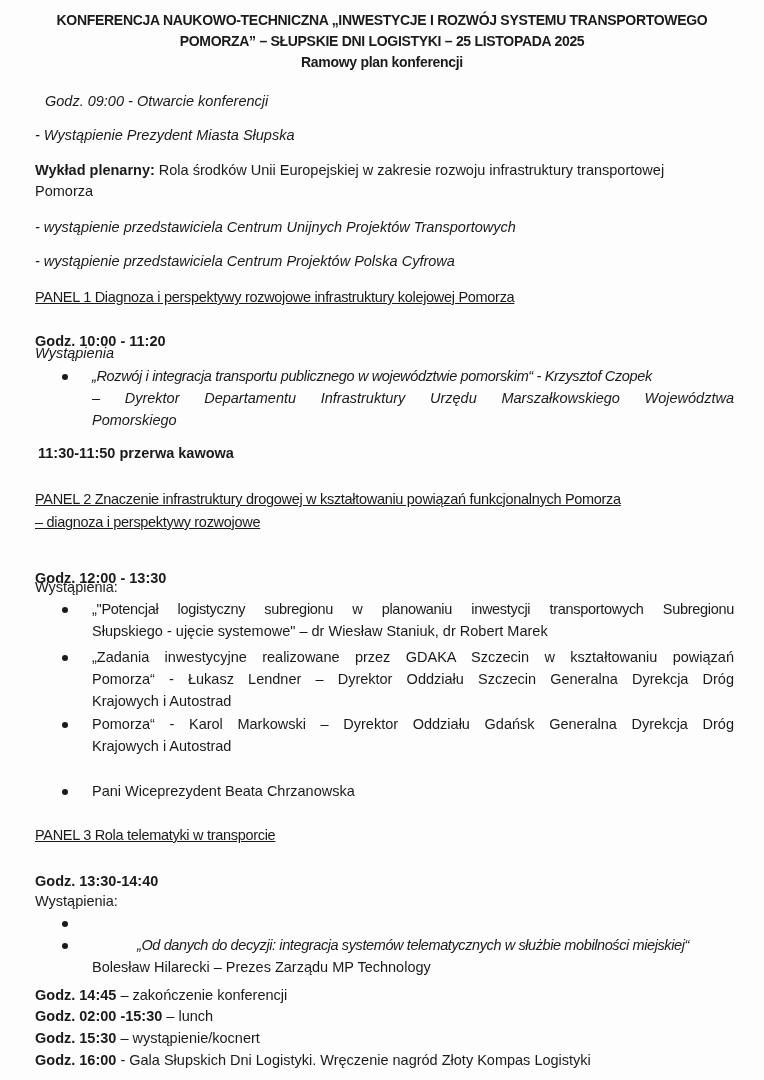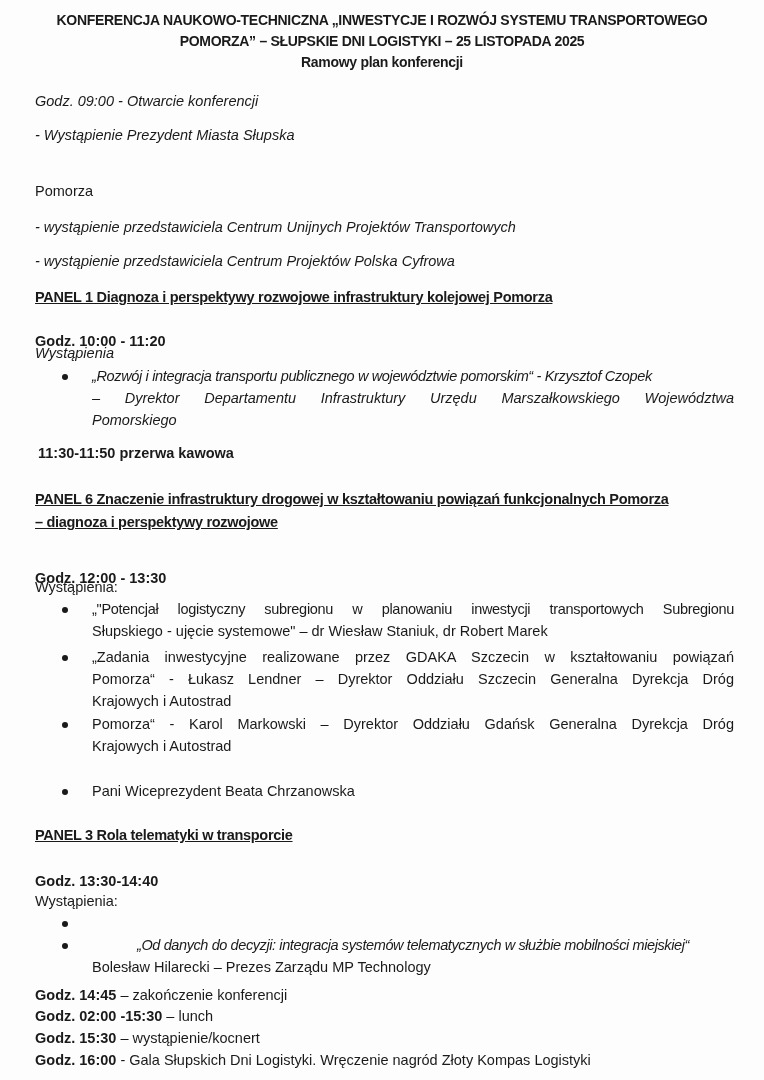--- a/index.html
+++ b/index.html
@@ -12,52 +12,55 @@
       position: relative;
     }
     .page { position: absolute; left: 0; top: 0; width: 764px; height: 1080px; }
     .hdr { text-align: center; font-weight: bold; font-size: 14px; letter-spacing: -0.3px; line-height: 21px; }
     .hdr1 { position: absolute; left: 0; right: 0; top: 10px; }
     .hdr2 { position: absolute; left: 0; right: 0; top: 31px; }
     .hdr3 { position: absolute; left: 0; right: 0; top: 52px; }
     .ln { position: absolute; left: 35px; white-space: nowrap; line-height: 20px; }
     .it { font-style: italic; }
     .b { font-weight: bold; }
-    .panel { font-weight: bold; text-decoration: underline; letter-spacing: -0.3px; }
+    .panel { font-weight: normal; text-decoration: underline; letter-spacing: -0.3px; }
     .just { text-align: justify; text-align-last: justify; white-space: normal; }
     .bullet { position: absolute; left: 62px; width: 6px; height: 6px; border-radius: 50%; background: #1a1a1a; }
     .bl { position: absolute; left: 92px; width: 642px; line-height: 22px; }
   </style>
 </head>
 <body>
 
 <div class="page">
 
   <div class="hdr hdr1">KONFERENCJA NAUKOWO-TECHNICZNA „INWESTYCJE I ROZWÓJ SYSTEMU TRANSPORTOWEGO</div>
   <div class="hdr hdr2">POMORZA” – SŁUPSKIE DNI LOGISTYKI – 25 LISTOPADA 2025</div>
   <div class="hdr hdr3">Ramowy plan konferencji</div>
 
-  <div class="ln it" style="top:91px;">Godz. 09:00 - Otwarcie konferencji</div>
+  <div class="ln it" style="top:91px;margin-left:10px;">Godz. 09:00 - Otwarcie konferencji</div>
   <div class="ln it" style="top:125px;">- Wystąpienie Prezydent Miasta Słupska</div>
+  <div class="ln" style="top:160px; width:700px;">
+    <span class="b">Wykład plenarny:</span><span> Rola środków Unii Europejskiej w zakresie rozwoju infrastruktury transportowej</span>
+  </div>
   <div class="ln" style="top:181px;">Pomorza</div>
   <div class="ln it" style="top:217px;">- wystąpienie przedstawiciela Centrum Unijnych Projektów Transportowych</div>
   <div class="ln it" style="top:251px;">- wystąpienie przedstawiciela Centrum Projektów Polska Cyfrowa</div>
 
   <div class="ln panel" style="top:287px;">PANEL 1  Diagnoza i perspektywy rozwojowe infrastruktury kolejowej Pomorza</div>
   <div class="ln b" style="top:331px;">Godz. 10:00 - 11:20</div>
   <div class="ln it" style="top:343px;">Wystąpienia</div>
   <span class="bullet" style="top:374px;"></span>
   <div class="bl it" style="top:365px;">
     <div style="white-space:nowrap; letter-spacing:-0.35px;">„Rozwój i integracja transportu publicznego w województwie pomorskim“ - Krzysztof Czopek</div>
     <div class="just">– Dyrektor Departamentu Infrastruktury Urzędu Marszałkowskiego Województwa</div>
     <div>Pomorskiego</div>
   </div>
   <div class="ln b" style="top:443px; left:38px;">11:30-11:50 przerwa kawowa</div>
 
-  <div class="ln panel" style="top:489px; width:700px;">PANEL 6  Znaczenie infrastruktury drogowej w kształtowaniu powiązań funkcjonalnych Pomorza</div>
+  <div class="ln panel" style="top:489px; width:700px;">PANEL 2  Znaczenie infrastruktury drogowej w kształtowaniu powiązań funkcjonalnych Pomorza</div>
   <div class="ln panel" style="top:512px;">– diagnoza i perspektywy rozwojowe</div>
   <div class="ln b" style="top:556px;margin-top:12px;">Godz. 12:00 - 13:30</div>
   <div class="ln" style="top:577px;">Wystąpienia:</div>
 
   <span class="bullet" style="top:607px;"></span>
   <div class="bl" style="top:598px;">
     <div class="just" style="letter-spacing:-0.3px;">„"Potencjał logistyczny subregionu w planowaniu inwestycji transportowych Subregionu</div>
     <div>Słupskiego - ujęcie systemowe" – dr Wiesław Staniuk, dr Robert Marek</div>
   </div>
 

